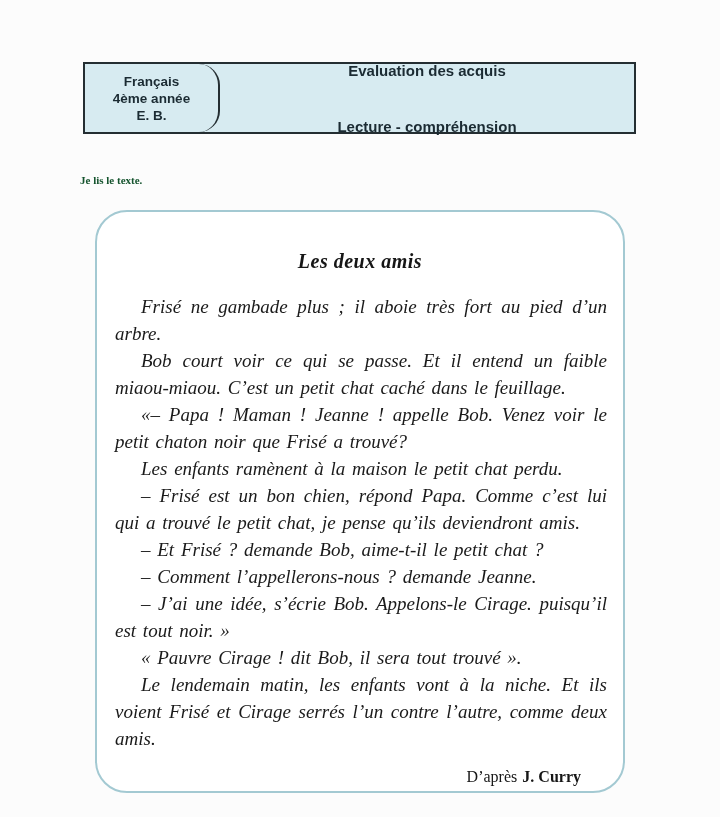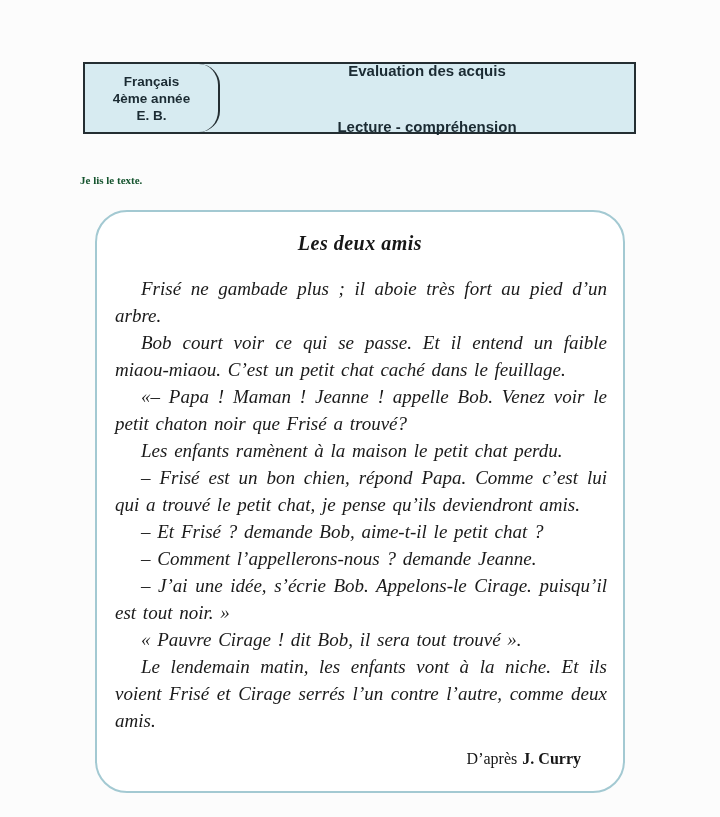--- a/index.html
+++ b/index.html
@@ -58,21 +58,21 @@
   
   .reading-box {
     position: absolute;
     left: 95px; top: 210px;
     width: 530px; min-height: 583px;
     background: #ffffff;
     border: 2px solid #a3c9d2;
     border-radius: 32px;
   }
   .reading-title {
-    margin-top: 20px;
+    margin-top: 38px;
     text-align: center;
     font-size: 20px;
     font-weight: bold;
     font-style: italic;
     color: #161616;
     letter-spacing: 0.5px;
   }
   .reading-text {
     margin: 20px 16px 0 18px;
     font-style: italic;

